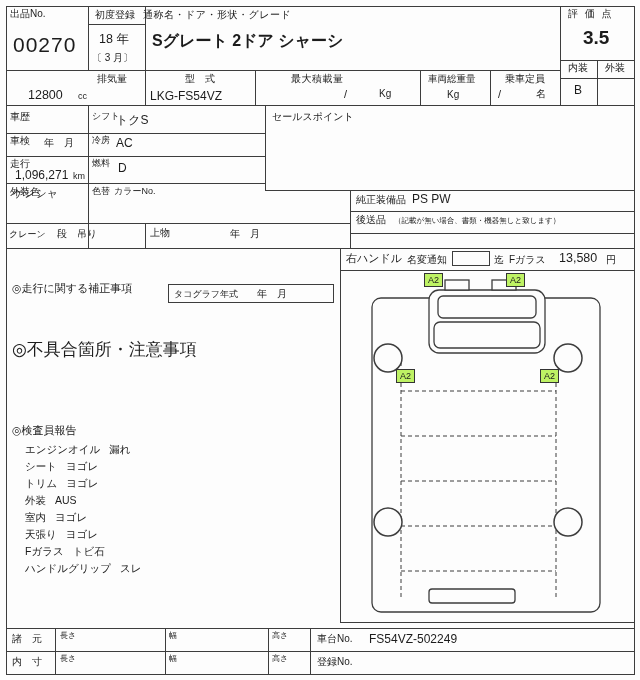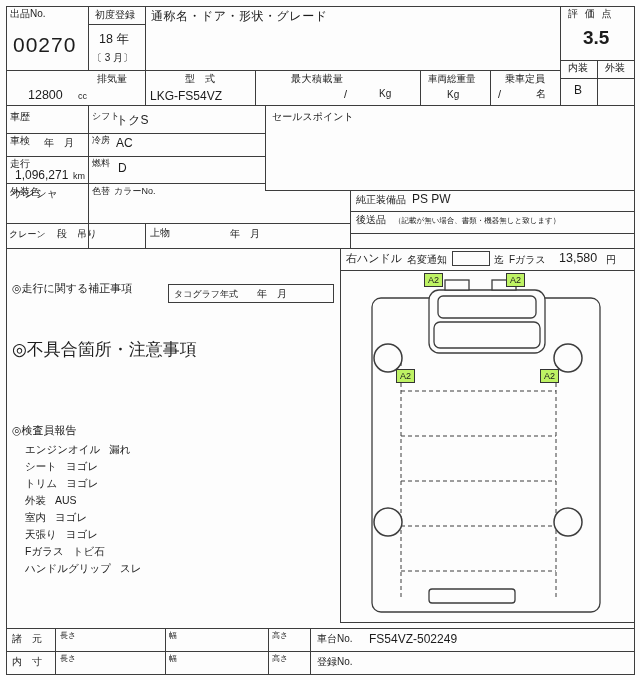--- a/index.html
+++ b/index.html
@@ -61,21 +61,22 @@
       <line x1="268.5" y1="628" x2="268.5" y2="674"></line>
       <line x1="310.5" y1="628" x2="310.5" y2="674"></line>
     </g>
   </svg>
 
   <div class="t" style="left:10px;top:9px;font-size:10px">出品No.</div>
   <div class="t" style="left:13px;top:34px;font-size:21px;font-weight:normal;letter-spacing:1px">00270</div>
   <div class="t" style="left:95px;top:10px;font-size:10px">初度登録</div>
   <div class="t" style="left:99px;top:33px;font-size:12.5px">18 年</div>
   <div class="t" style="left:92px;top:53px;font-size:10px">〔 3 月〕</div>
-  <div class="t" style="left:151px;top:10px;font-size:12px;letter-spacing:0.5px">通称名・ドア・形状・グレード</div>
+  <div class="t" style="left:143px;top:10px;font-size:10px;letter-spacing:0.5px">通称名・ドア・形状・グレード</div>
+  <div class="t" style="left:152px;top:33px;font-size:16px;font-weight:bold">Sグレート  2ドア  シャーシ</div>
   <div class="t" style="left:568px;top:9px;font-size:10px;letter-spacing:2px">評 価 点</div>
   <div class="t" style="left:583px;top:28px;font-size:19px;font-weight:bold">3.5</div>
   <div class="t" style="left:568px;top:63px;font-size:10px">内装</div>
   <div class="t" style="left:605px;top:63px;font-size:10px">外装</div>
   <div class="t" style="left:574px;top:84px;font-size:12px">B</div>
 
   <div class="t" style="left:97px;top:74px;font-size:10px">排気量</div>
   <div class="t" style="left:28px;top:89px;font-size:12.5px">12800</div>
   <div class="t" style="left:78px;top:92px;font-size:9px">cc</div>
   <div class="t" style="left:185px;top:74px;font-size:10px">型　式</div>

